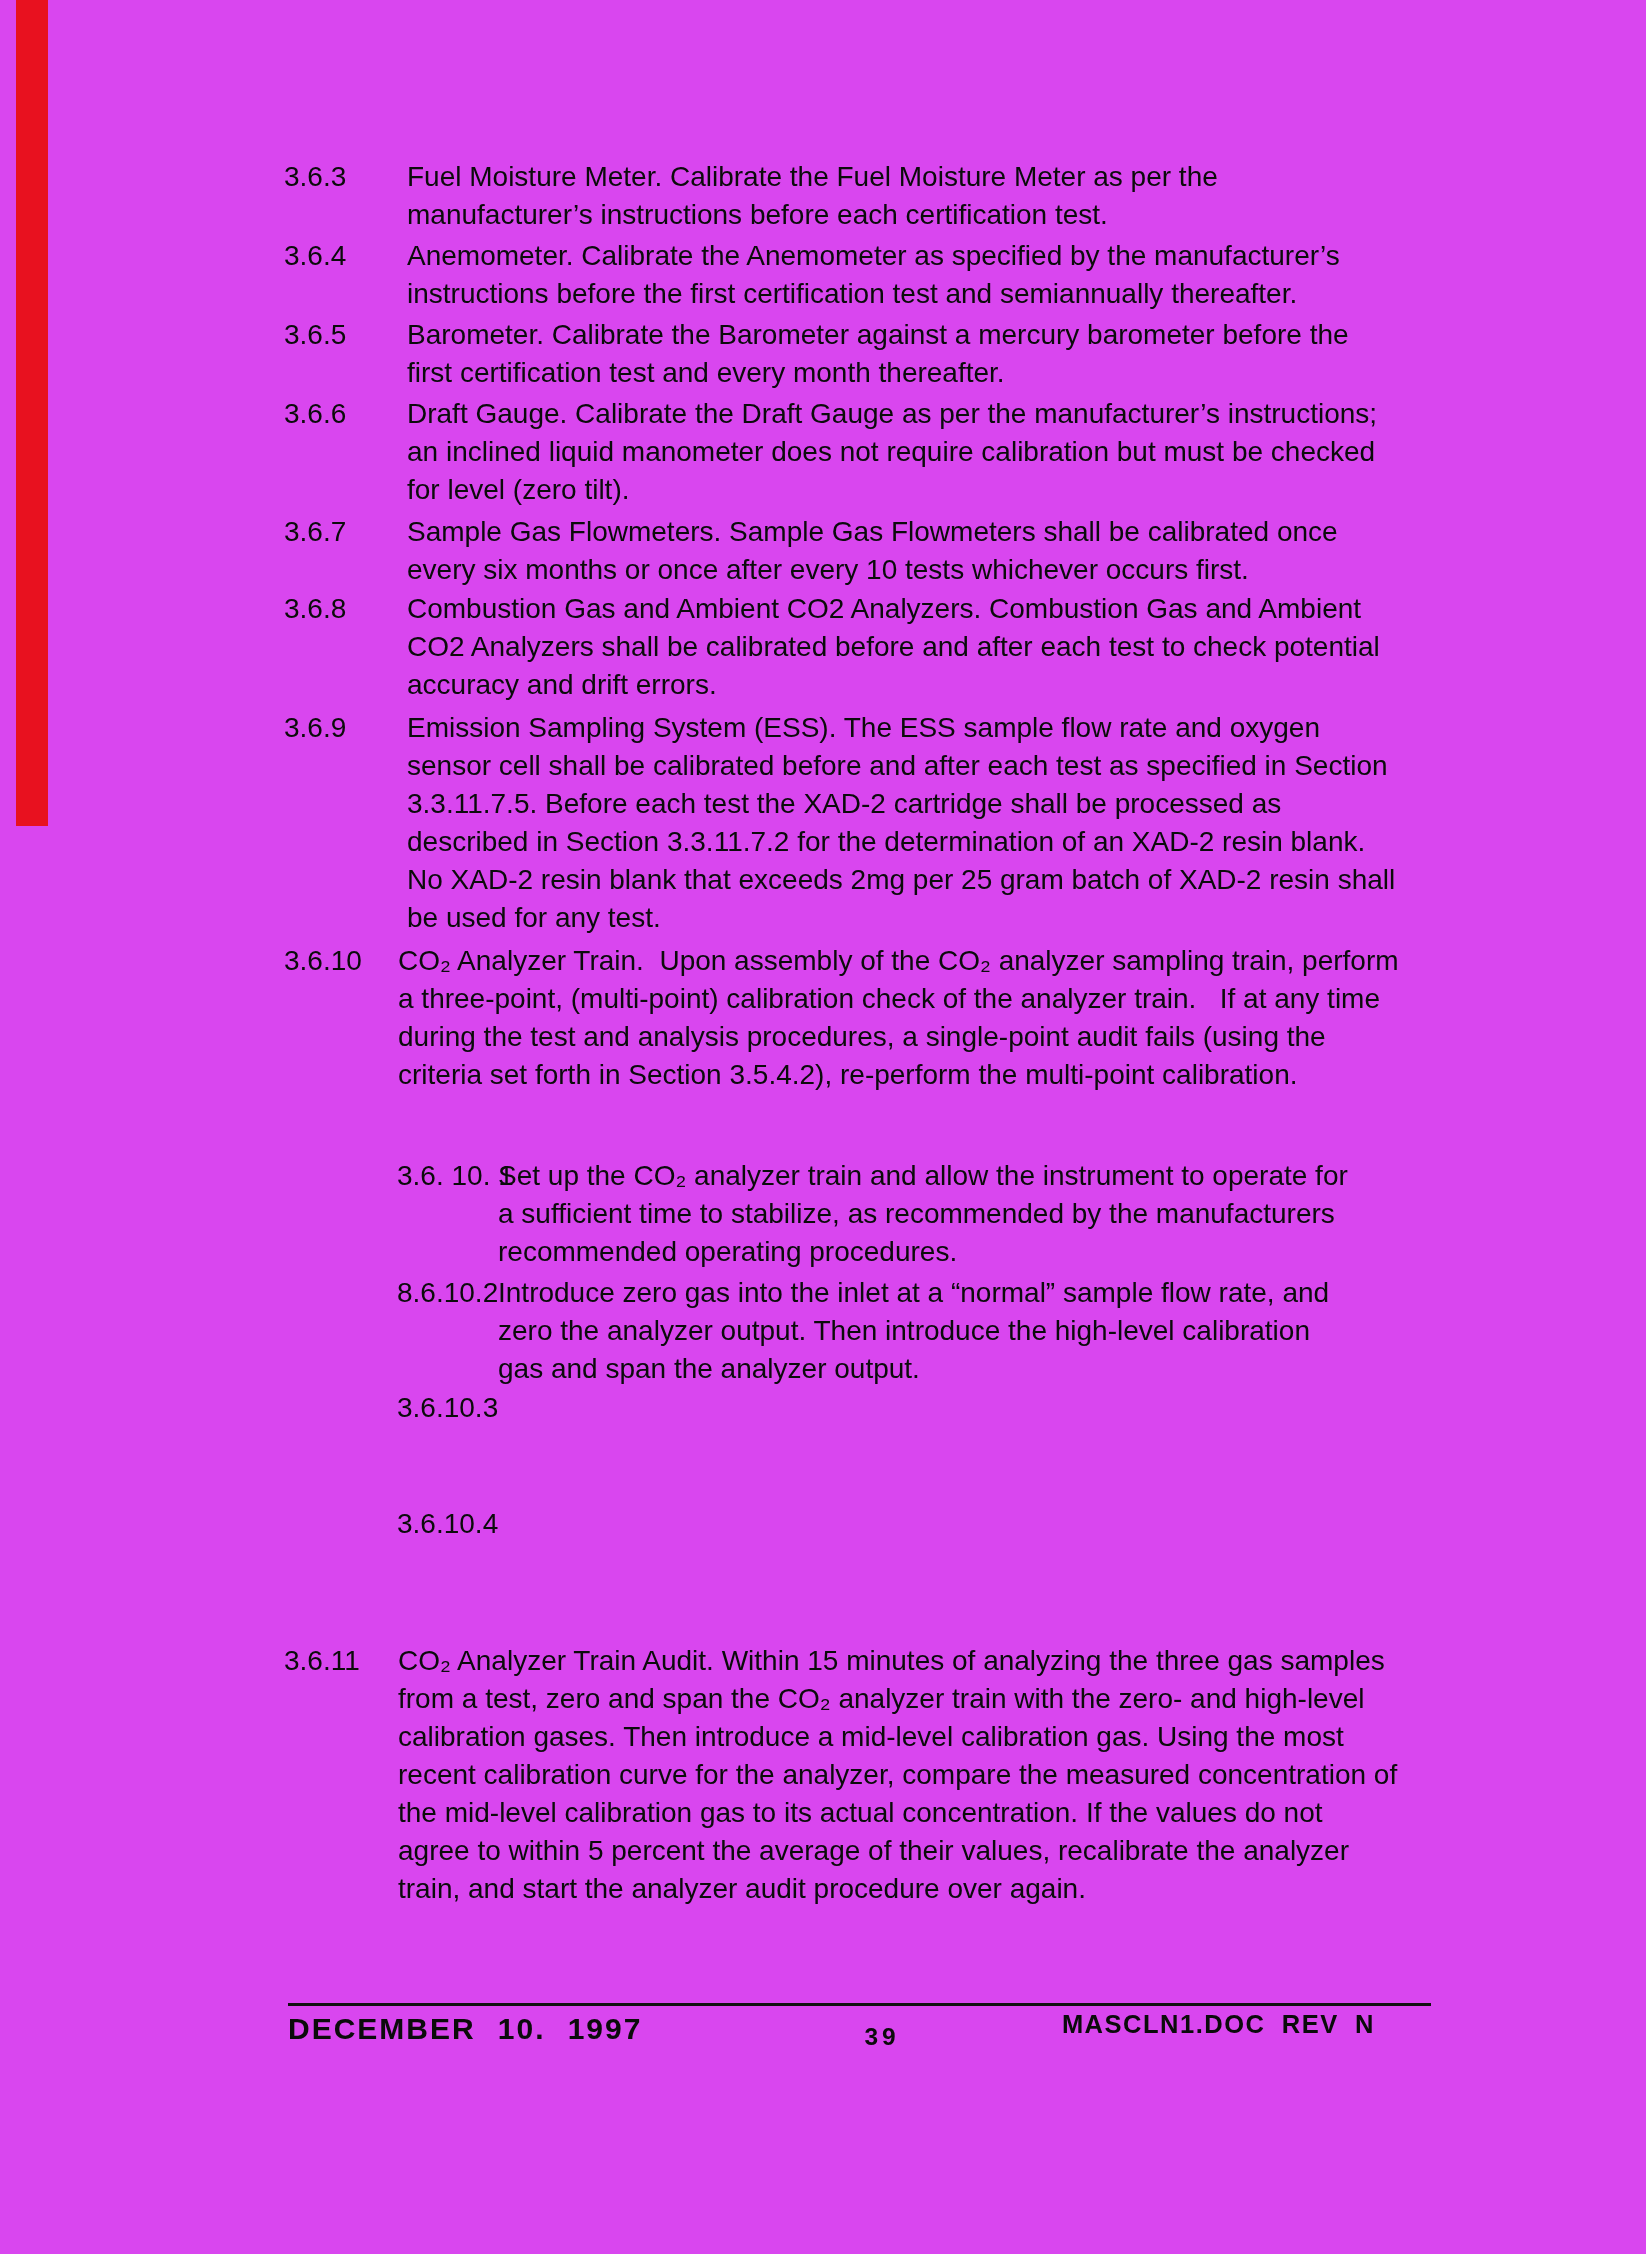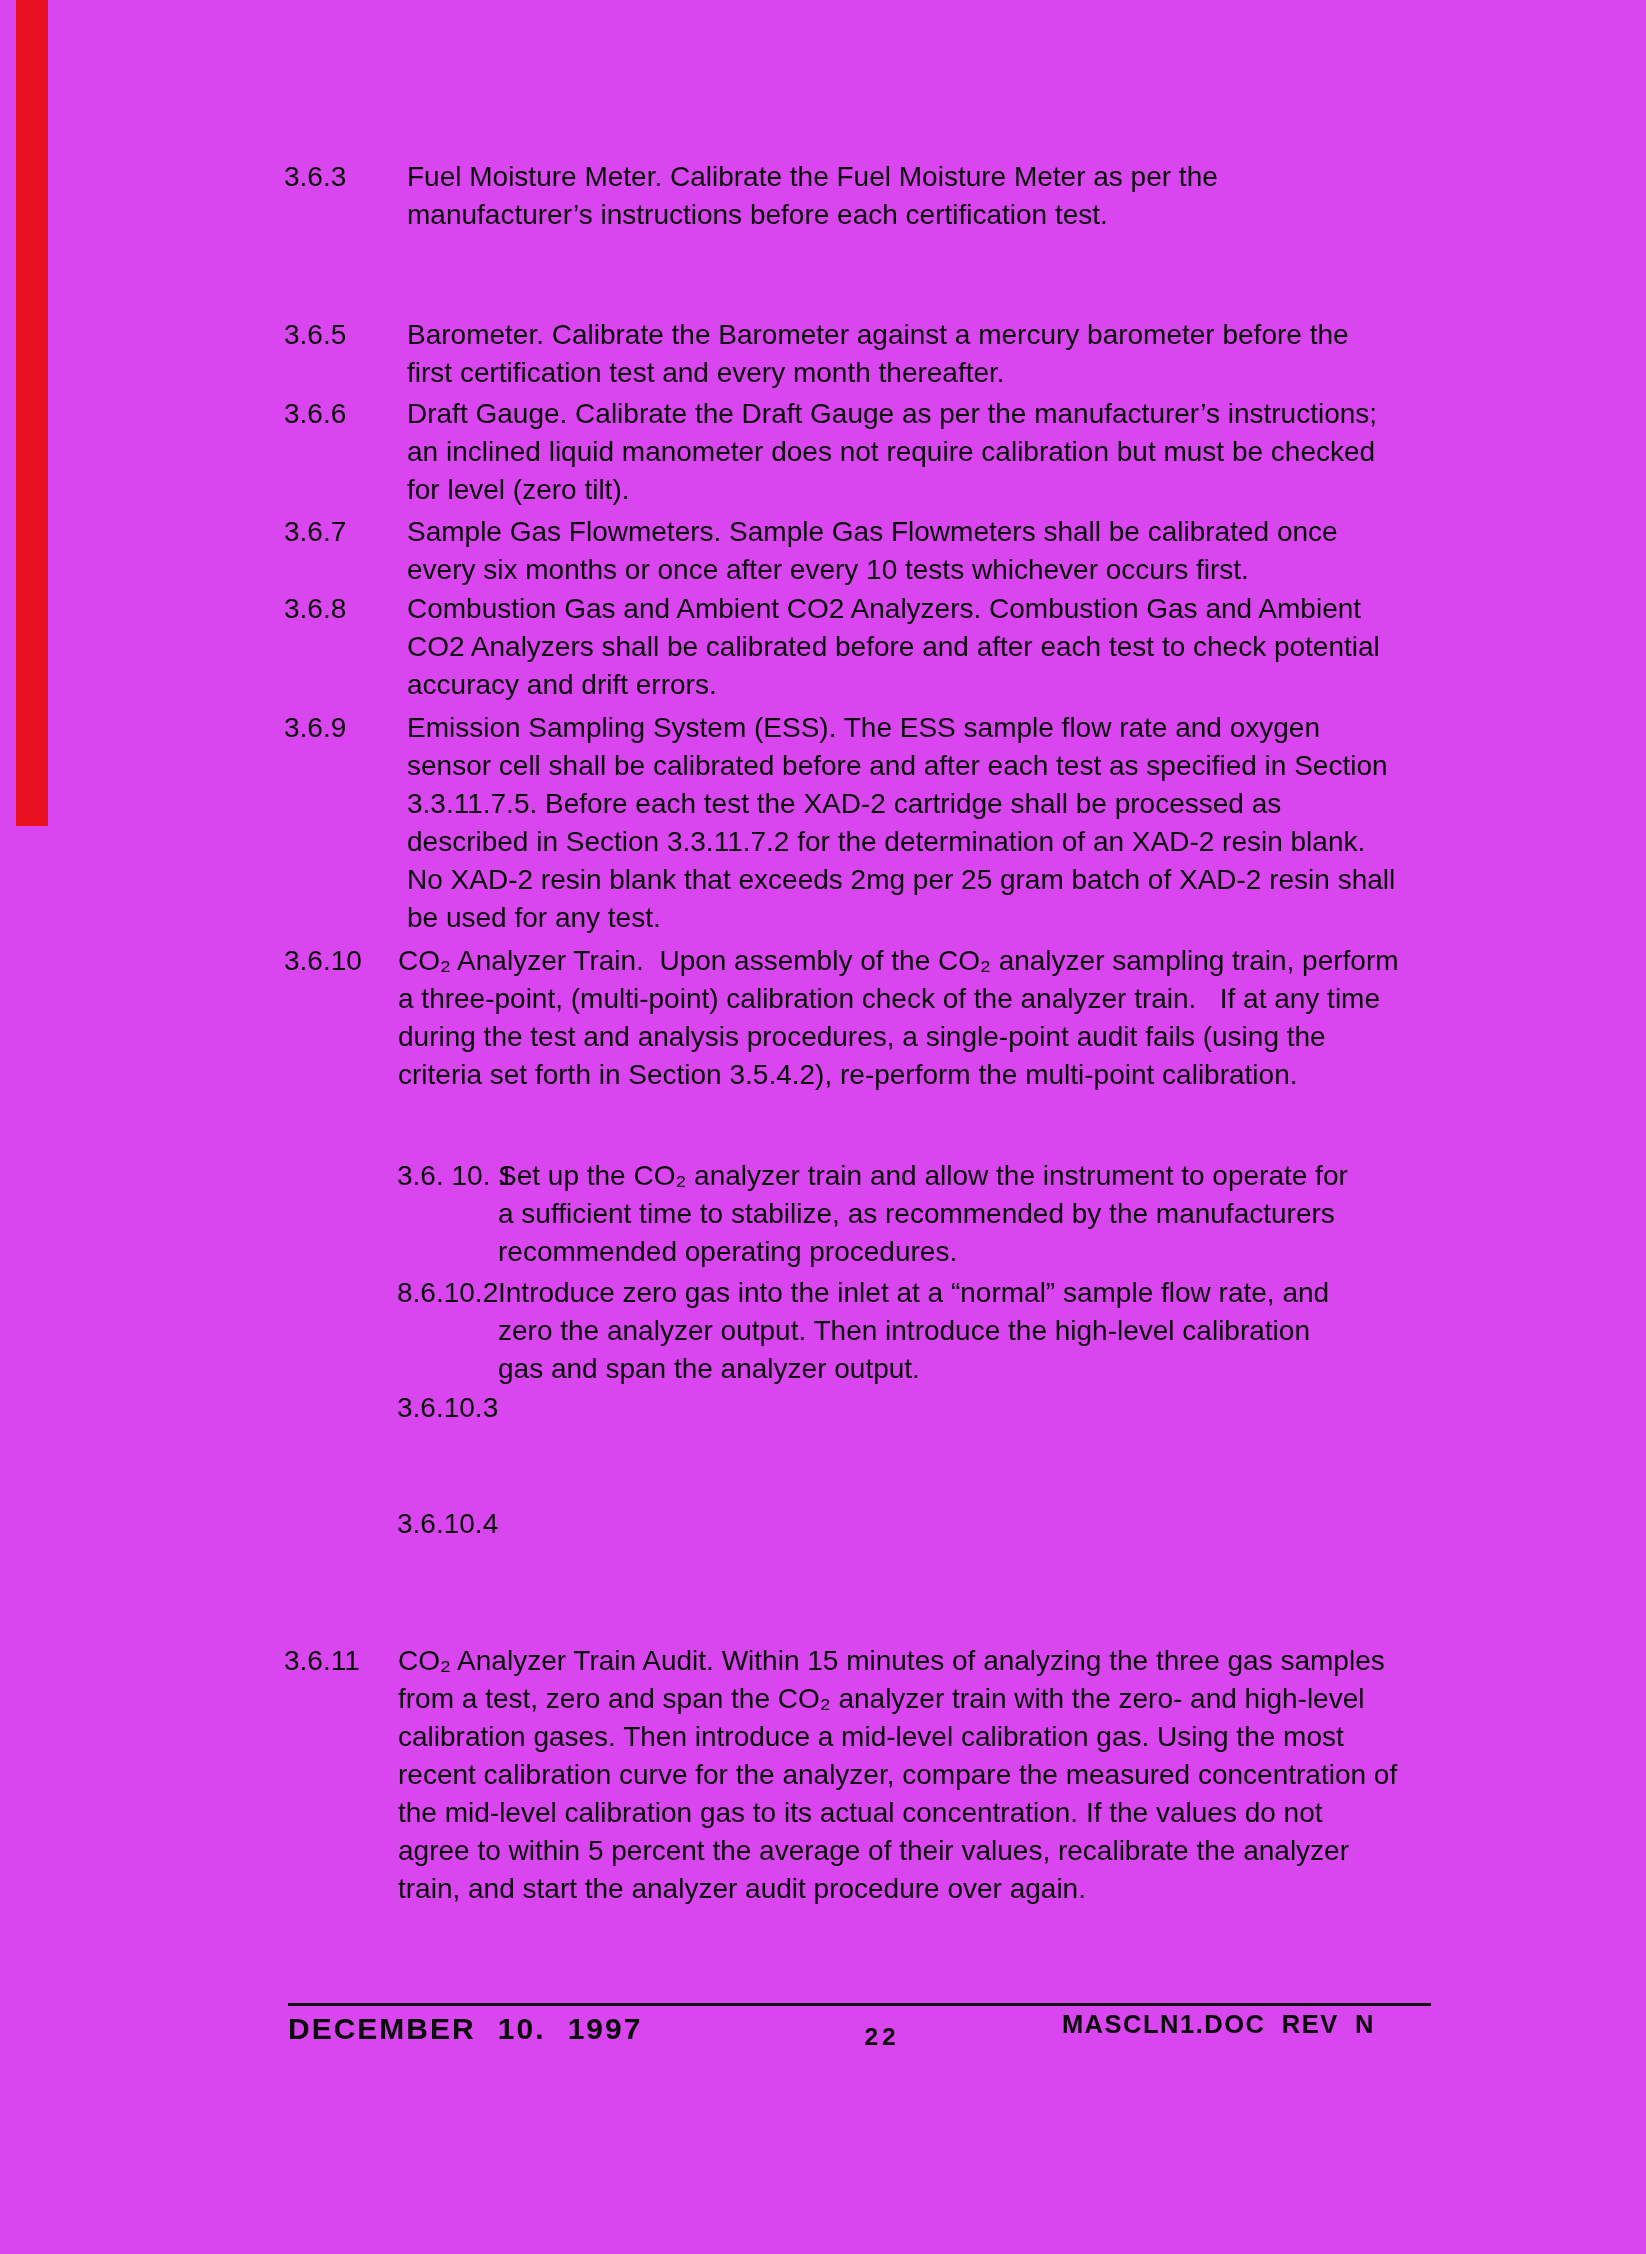--- a/index.html
+++ b/index.html
@@ -101,20 +101,25 @@
 <div class="page">
 
   <div class="red-mark"></div>
 
   <div class="section s-363">
     <span class="num">3.6.3</span>
     <div class="body">Fuel Moisture Meter. Calibrate the Fuel Moisture Meter as per the
 manufacturer’s instructions before each certification test.</div>
   </div>
 
+  <div class="section s-364">
+    <span class="num">3.6.4</span>
+    <div class="body">Anemometer. Calibrate the Anemometer as specified by the manufacturer’s
+instructions before the first certification test and semiannually thereafter.</div>
+  </div>
 
   <div class="section s-365">
     <span class="num">3.6.5</span>
     <div class="body">Barometer. Calibrate the Barometer against a mercury barometer before the
 first certification test and every month thereafter.</div>
   </div>
 
   <div class="section s-366">
     <span class="num">3.6.6</span>
     <div class="body">Draft Gauge. Calibrate the Draft Gauge as per the manufacturer’s instructions;
@@ -181,17 +186,17 @@
 from a test, zero and span the CO₂ analyzer train with the zero- and high-level
 calibration gases. Then introduce a mid-level calibration gas. Using the most
 recent calibration curve for the analyzer, compare the measured concentration of
 the mid-level calibration gas to its actual concentration. If the values do not
 agree to within 5 percent the average of their values, recalibrate the analyzer
 train, and start the analyzer audit procedure over again.</div>
   </div>
 
   <div class="footer-rule"></div>
   <div class="footer-date">DECEMBER 10. 1997</div>
-  <div class="footer-page">22</div>
+  <div class="footer-page">39</div>
   <div class="footer-ref">MASCLN1.DOC REV N</div>
 
 </div>
 
 
 </body></html>

